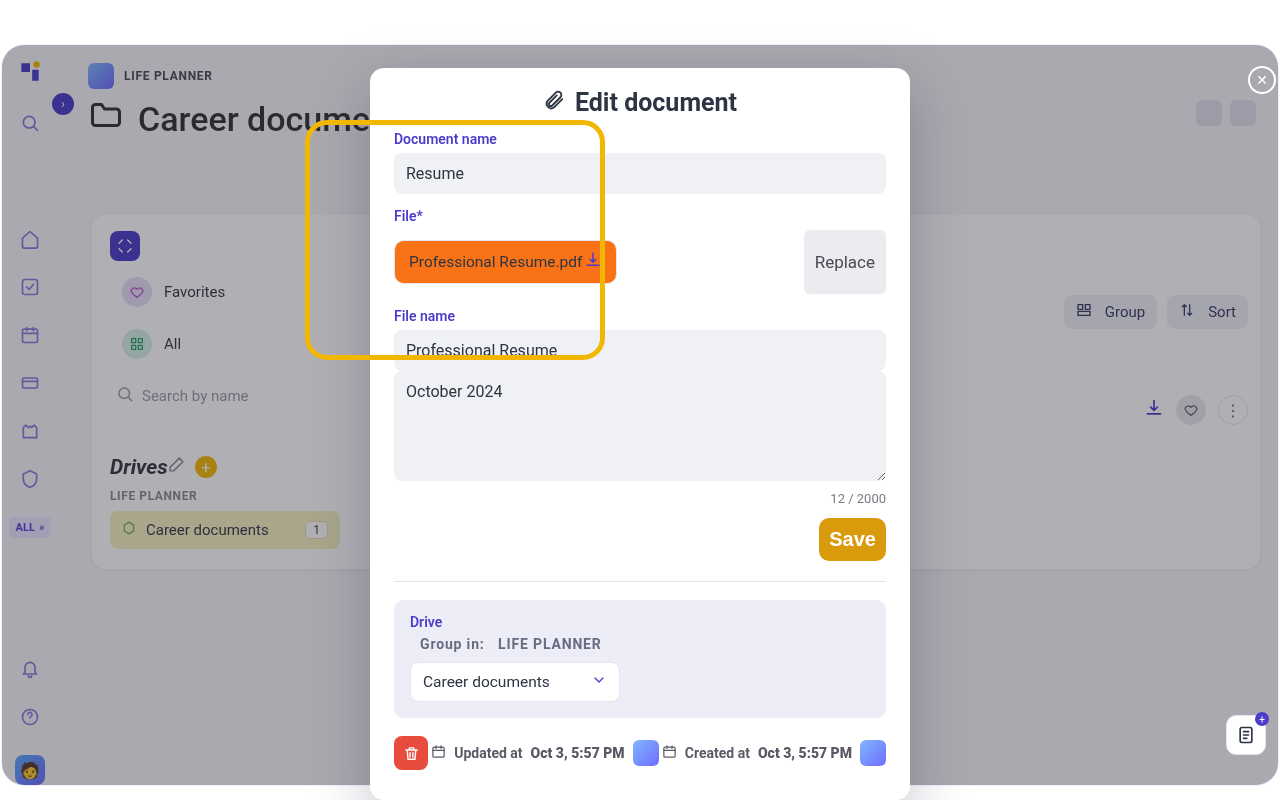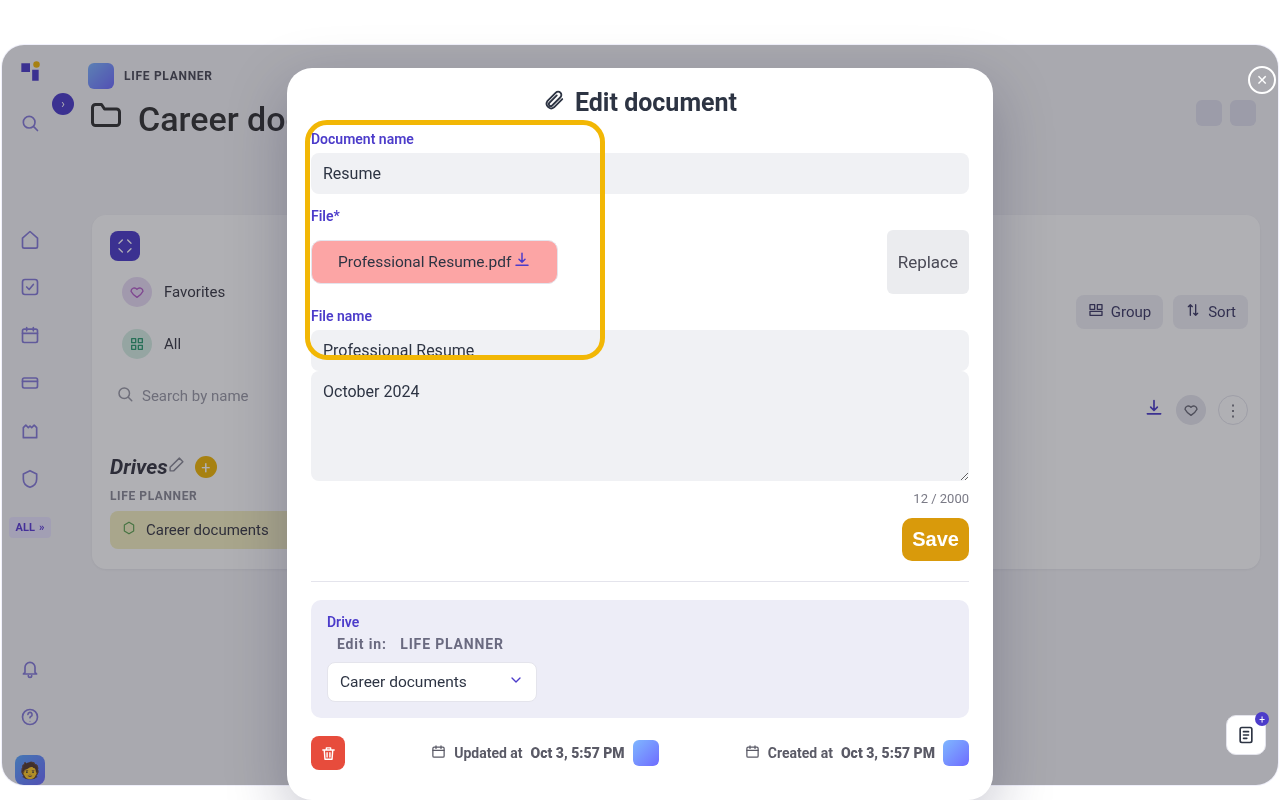--- a/index.html
+++ b/index.html
@@ -165,21 +165,21 @@
   font-size:12px; padding:1px 7px; border-radius:5px;
 }
 
 .right-controls {
   position:absolute; right:30px; top:250px;
   display:flex; gap:10px;
 }
 .pill-btn {
   background:#efeff5; border-radius:8px; padding:7px 12px;
   font-size:15px; color:#3e3b66;
-  display:flex; align-items:center; gap:7px;
+  display:flex; align-items:center; gap:13px;
 }
 
 .row-actions {
   position:absolute;
   right:30px; top:350px;
   display:flex; align-items:center; gap:12px;
 }
 .circle-btn {
   width:30px;height:30px;border-radius:50%;
   background:#e6e6ee;
@@ -188,23 +188,23 @@
 }
 
 
 .modal-backdrop {
   position:absolute; inset:0;
   display:flex; justify-content:center;
 }
 .modal {
   position:relative;
   margin-top: 68px;
-  width: 706px;
+  width: 540px;
   background:#fff;
-  border-radius:25px;
+  border-radius:14px;
   padding: 20px 24px 24px 24px;
   box-shadow: 0 20px 60px rgba(20,20,60,.25);
 }
 .modal h2 {
   text-align:center;
   font-size:25px; font-weight:700;
   color:#2d3443;
   display:flex; align-items:center; justify-content:center; gap:10px;
   margin:0 0 14px 0;
 }
@@ -221,22 +221,22 @@
   padding:11px 12px;
   font-size:16px; color:#2d3443;
   font-family:inherit;
 }
 .textarea { height:110px; resize:both; }
 .file-row {
   display:flex; align-items:center; justify-content:space-between;
 }
 .file-chip {
   display:flex; align-items:center; gap:2px;
-  background:#fca5a5; border:1px solid var(--border);
-  border-radius:10px; padding:10px 26px;
+  background:#f97316; border:1px solid var(--border);
+  border-radius:10px; padding:10px 14px;
   font-size:15.5px; color:#2d3443;
 }
 .dl-icon svg { width:18px;height:18px;fill:none;stroke:var(--indigo);stroke-width:2; }
 .replace-btn {
   background:var(--grey-pill);
   border-radius:6px;
   padding:22px 11px;
   font-size:17px; color:#4a4a56;margin-left:9px;
 }
 .char-count {
@@ -533,21 +533,21 @@
 
     <div class="clearfix">
       <button class="save-btn"><span>Save</span></button>
     </div>
 
     <hr class="hr">
 
     <div class="drive-panel">
       <div class="field-label" style="margin-top:0">Drive</div>
       <div class="found-in">
-        <span>Edit in:</span>
+        <span>Group in:</span>
         <span>LIFE PLANNER</span>
       </div>
       <div class="select-wrap">
         <span>Career documents</span>
         <span class="chev"><svg viewBox="0 0 24 24">
               <path d="m6 9 6 6 6-6"></path>
             </svg></span>
       </div>
     </div>
 

